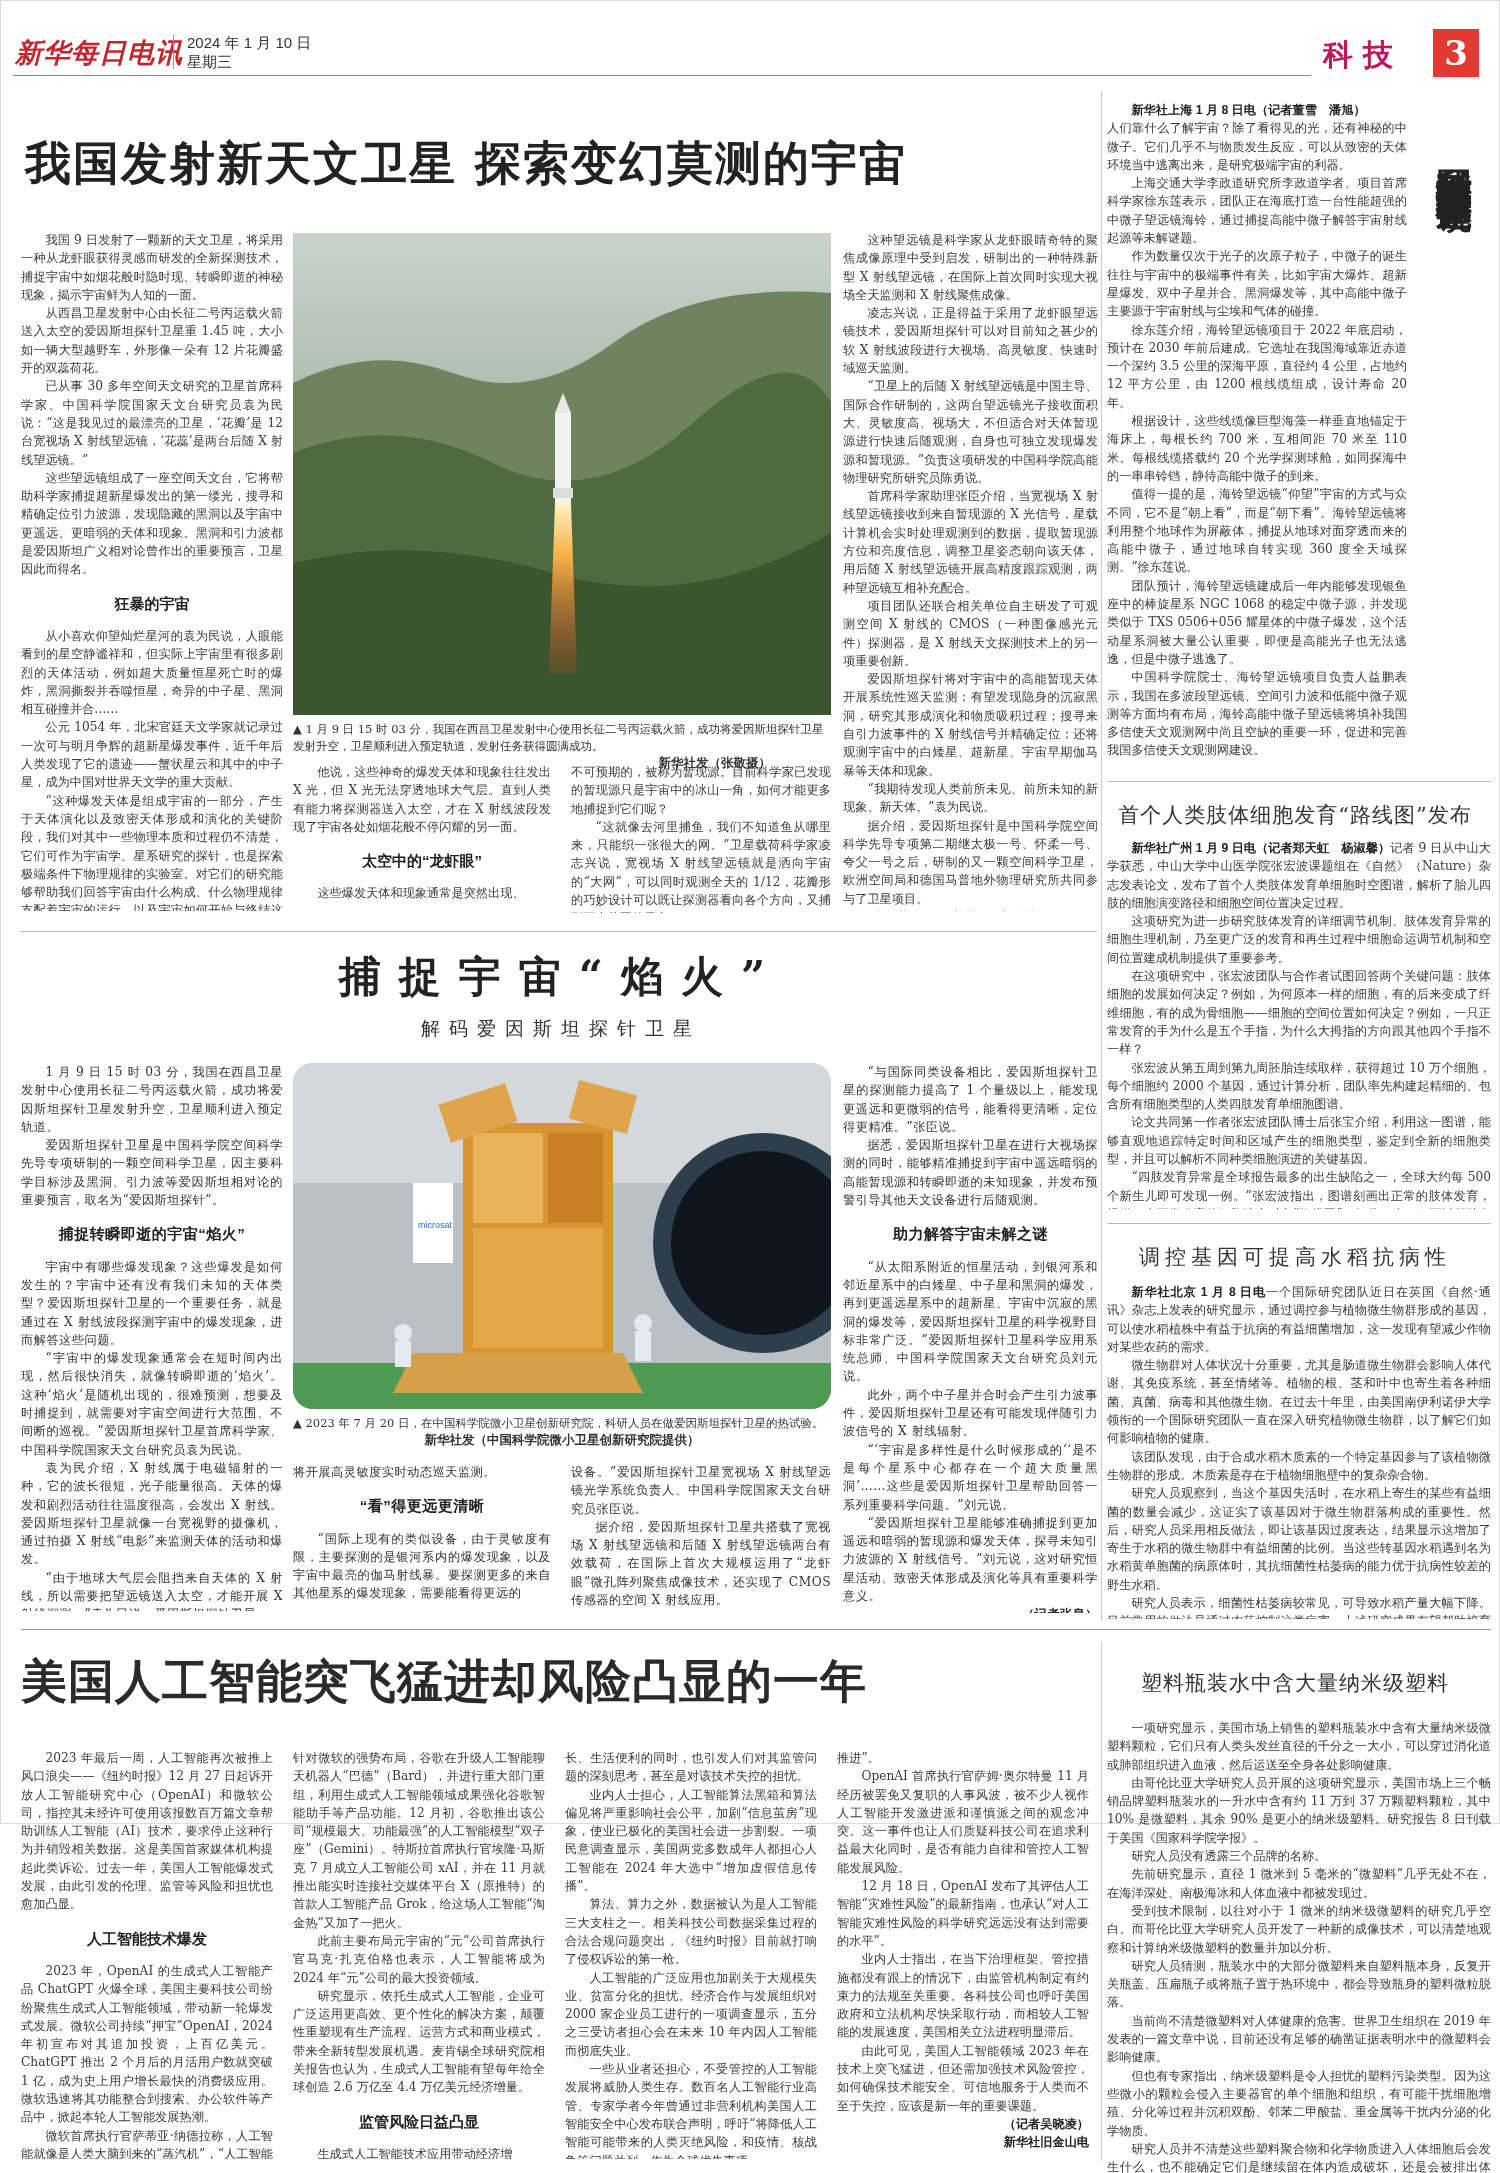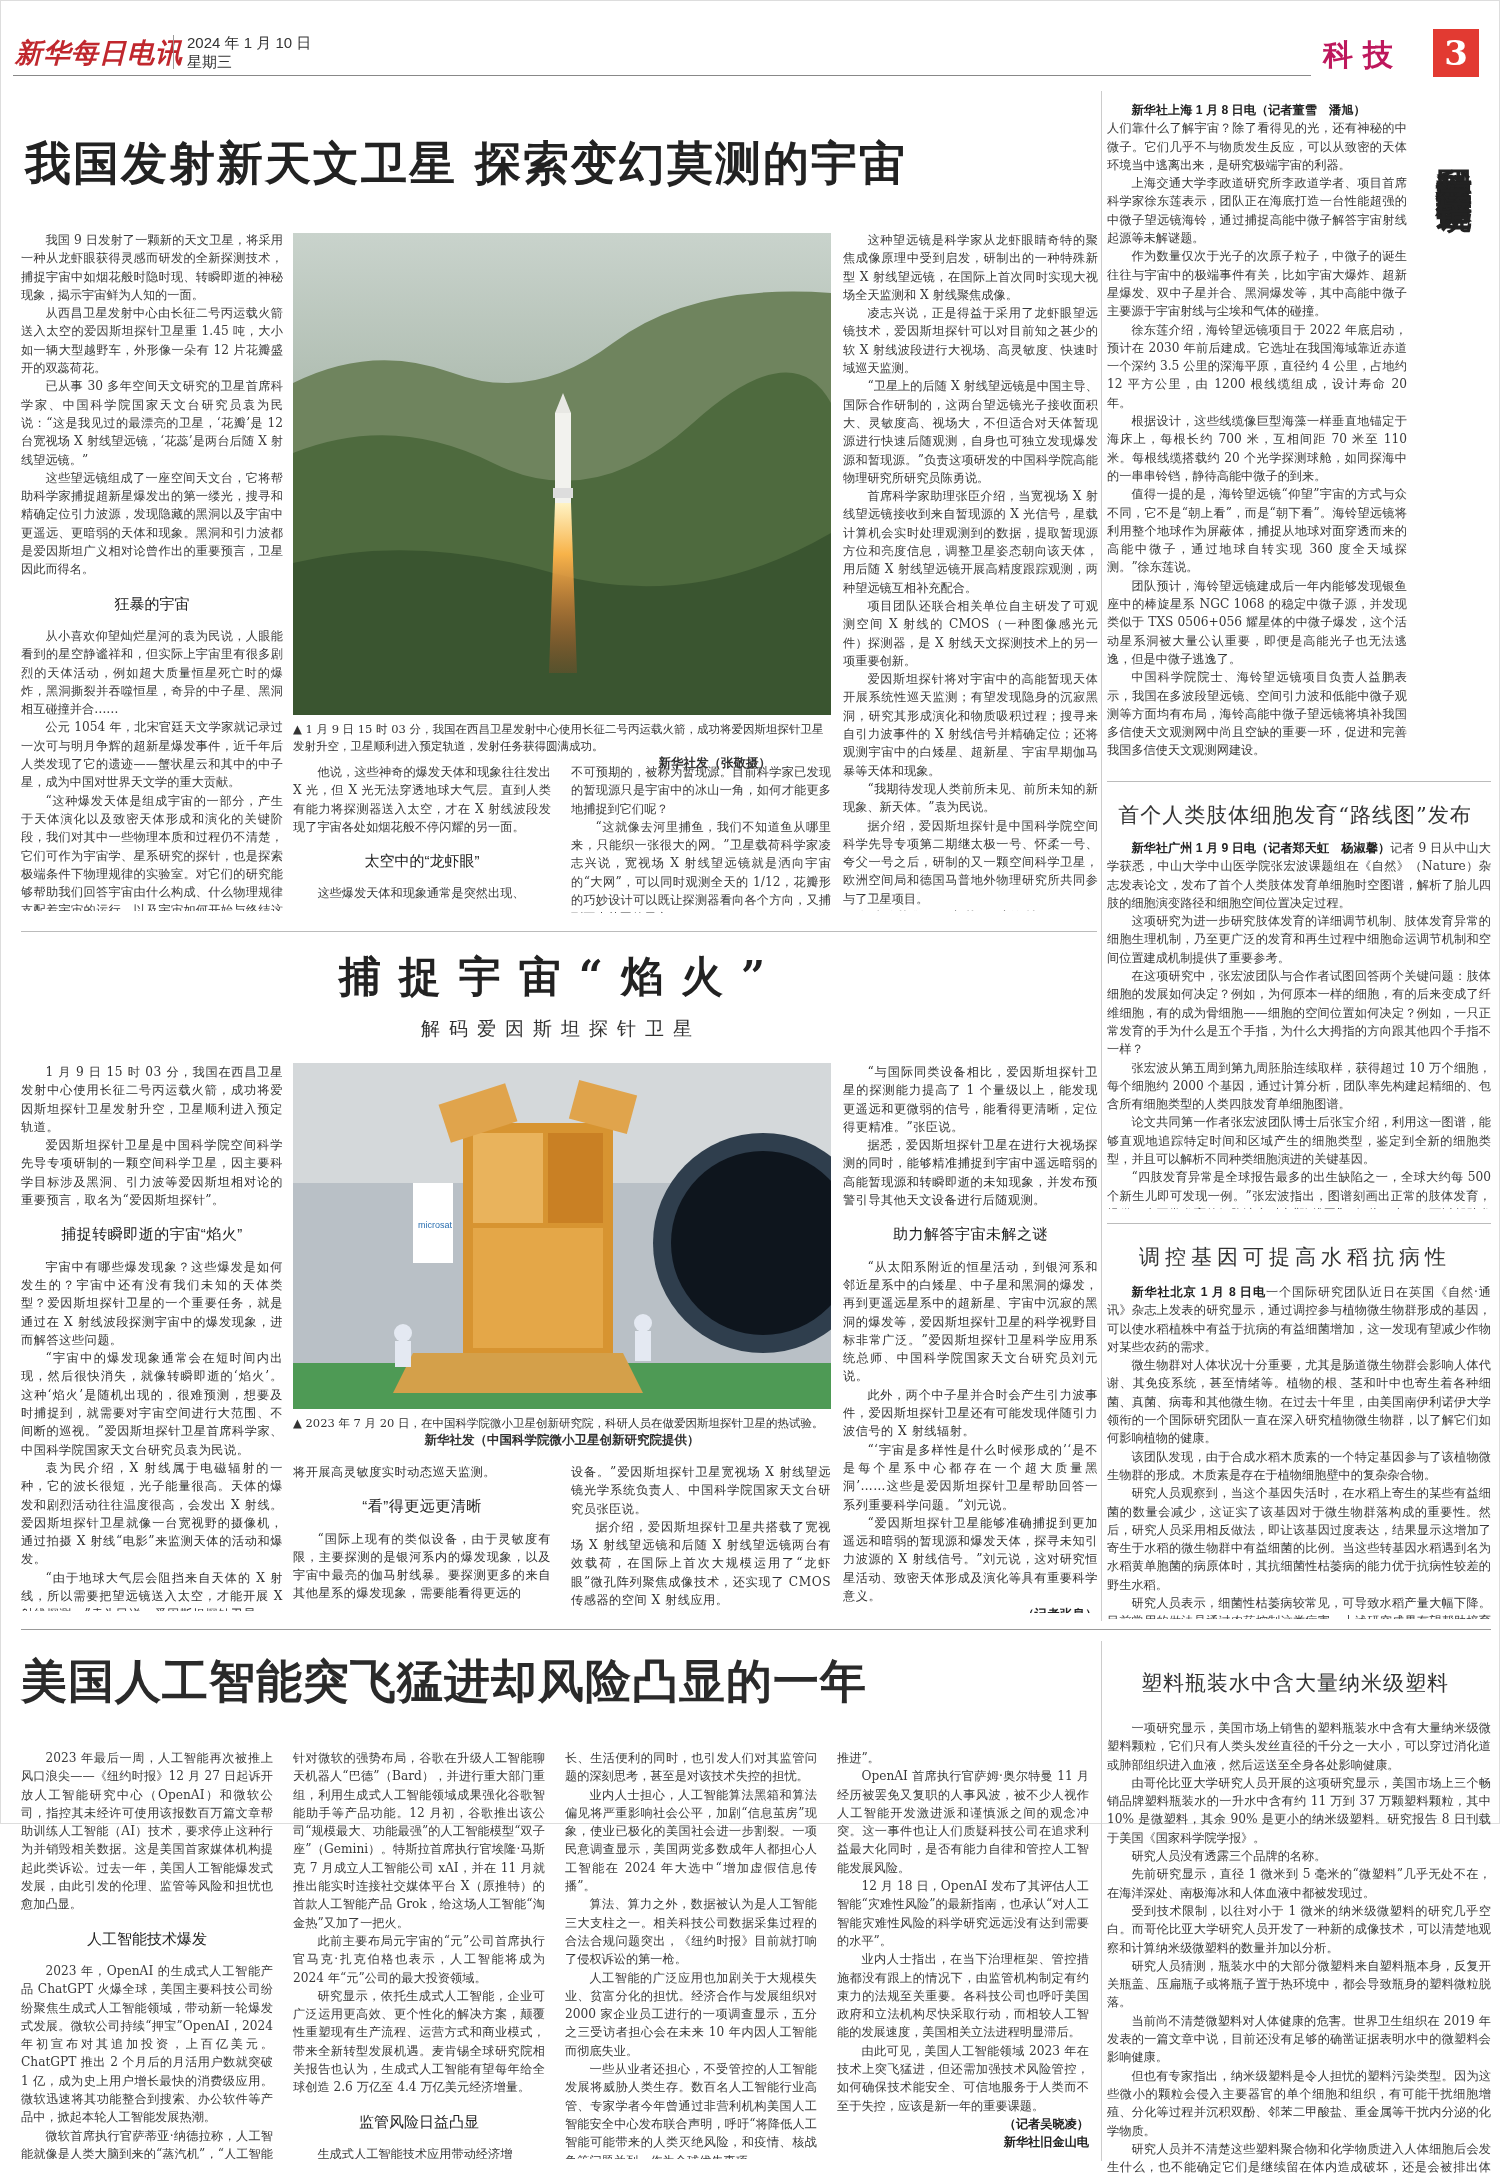--- a/index.html
+++ b/index.html
@@ -12,21 +12,21 @@
   .logo { position: absolute; left: 2px; top: 6px; font-family: "DejaVu Serif", serif; font-size: 27px; font-weight: bold; color: #c0272d; letter-spacing: 1px; font-style: italic; }
   .mast-sep { position: absolute; left: 160px; top: 6px; width: 1px; height: 34px; background: #999; }
   .mast-date { position: absolute; left: 174px; top: 4px; font-family: "Liberation Sans", sans-serif; font-size: 15px; color: #333; line-height: 19px; }
   .mast-rule { position: absolute; left: 0; top: 46px; width: 1298px; height: 1px; background: #888; }
   .section-name { position: absolute; left: 1310px; top: 6px; font-size: 30px; font-weight: bold; color: #be185d; letter-spacing: 10px; }
   .page-no { position: absolute; left: 1420px; top: 0; width: 46px; height: 48px; background: #e23a32; color: #fff; font-size: 34px; font-weight: bold; text-align: center; line-height: 48px; }
 
   .col-text { position: absolute; font-size: 12.2px; line-height: 18.3px; color: #3a3a3a; text-align: justify; overflow: hidden; }
   .col-text p { text-indent: 2em; }
   .col-text.kai { font-family: "DejaVu Serif", serif; color: #333; letter-spacing: 0.5px; }
-  .subhead { font-family: "Liberation Sans", "DejaVu Sans", sans-serif; font-weight: normal; font-size: 15px; text-align: center; color: #222; margin: 16px 0 14px; text-indent: 0 !important; }
+  .subhead { font-family: "Liberation Sans", "DejaVu Sans", sans-serif; font-weight: bold; font-size: 15px; text-align: center; color: #222; margin: 16px 0 14px; text-indent: 0 !important; }
   .byline { font-family: "Liberation Sans", sans-serif; font-weight: bold; color: #222; }
   .sig { font-family: "Liberation Sans", sans-serif; font-weight: bold; text-align: right; text-indent: 0 !important; color: #222; }
 
   .headline-main { position: absolute; left: 24px; top: 132px; font-size: 46px; font-weight: bold; color: #222; letter-spacing: 2px; white-space: nowrap; }
   .vtitle { position: absolute; left: 1418px; top: 138px; width: 56px; font-size: 36px; font-weight: bold; color: #222; line-height: 40px; text-align: center; writing-mode: vertical-rl; letter-spacing: 2px; }
 
   .photo { position: absolute; overflow: hidden; }
   .caption { position: absolute; font-size: 11.5px; line-height: 17px; color: #333; }
   .caption .credit { font-family: Liberation Sans, sans-serif; font-weight: bold; font-size: 12.5px; }
 
@@ -165,21 +165,21 @@
   <div class="col-text kai" style="left:20px; top:1062px; width:262px; height:548px;">
     <p>1 月 9 日 15 时 03 分，我国在西昌卫星发射中心使用长征二号丙运载火箭，成功将爱因斯坦探针卫星发射升空，卫星顺利进入预定轨道。</p>
     <p>爱因斯坦探针卫星是中国科学院空间科学先导专项研制的一颗空间科学卫星，因主要科学目标涉及黑洞、引力波等爱因斯坦相对论的重要预言，取名为“爱因斯坦探针”。</p>
     <div class="subhead">捕捉转瞬即逝的宇宙“焰火”</div>
     <p>宇宙中有哪些爆发现象？这些爆发是如何发生的？宇宙中还有没有我们未知的天体类型？爱因斯坦探针卫星的一个重要任务，就是通过在 X 射线波段探测宇宙中的爆发现象，进而解答这些问题。</p>
     <p>“宇宙中的爆发现象通常会在短时间内出现，然后很快消失，就像转瞬即逝的‘焰火’。这种‘焰火’是随机出现的，很难预测，想要及时捕捉到，就需要对宇宙空间进行大范围、不间断的巡视。”爱因斯坦探针卫星首席科学家、中国科学院国家天文台研究员袁为民说。</p>
     <p>袁为民介绍，X 射线属于电磁辐射的一种，它的波长很短，光子能量很高。天体的爆发和剧烈活动往往温度很高，会发出 X 射线。爱因斯坦探针卫星就像一台宽视野的摄像机，通过拍摄 X 射线“电影”来监测天体的活动和爆发。</p>
     <p>“由于地球大气层会阻挡来自天体的 X 射线，所以需要把望远镜送入太空，才能开展 X 射线探测。”袁为民说，爱因斯坦探针卫星</p>
   </div>
 
-  <div class="photo" style="left:292px; top:1062px; width:538px; height:346px;">
+  <div class="photo" style="left:292px; top:1062px; width:538px; height:346px;border-radius:20px;">
     <svg width="538" height="346" viewBox="0 0 538 346">
       <rect width="538" height="346" fill="#b9c0c6"></rect>
       <rect x="0" y="0" width="538" height="120" fill="#d4d8da"></rect>
       <circle cx="470" cy="180" r="110" fill="#2f3e4d"></circle>
       <circle cx="470" cy="180" r="92" fill="#0e151d"></circle>
       <rect x="0" y="300" width="538" height="46" fill="#4e9a55"></rect>
       <path d="M120 290 L330 290 L350 330 L100 330 Z" fill="#d4a04a"></path>
       <rect x="170" y="60" width="150" height="230" fill="#d79431"></rect>
       <rect x="180" y="70" width="70" height="90" fill="#e9b35c"></rect>
       <rect x="255" y="70" width="55" height="90" fill="#c98024"></rect>

